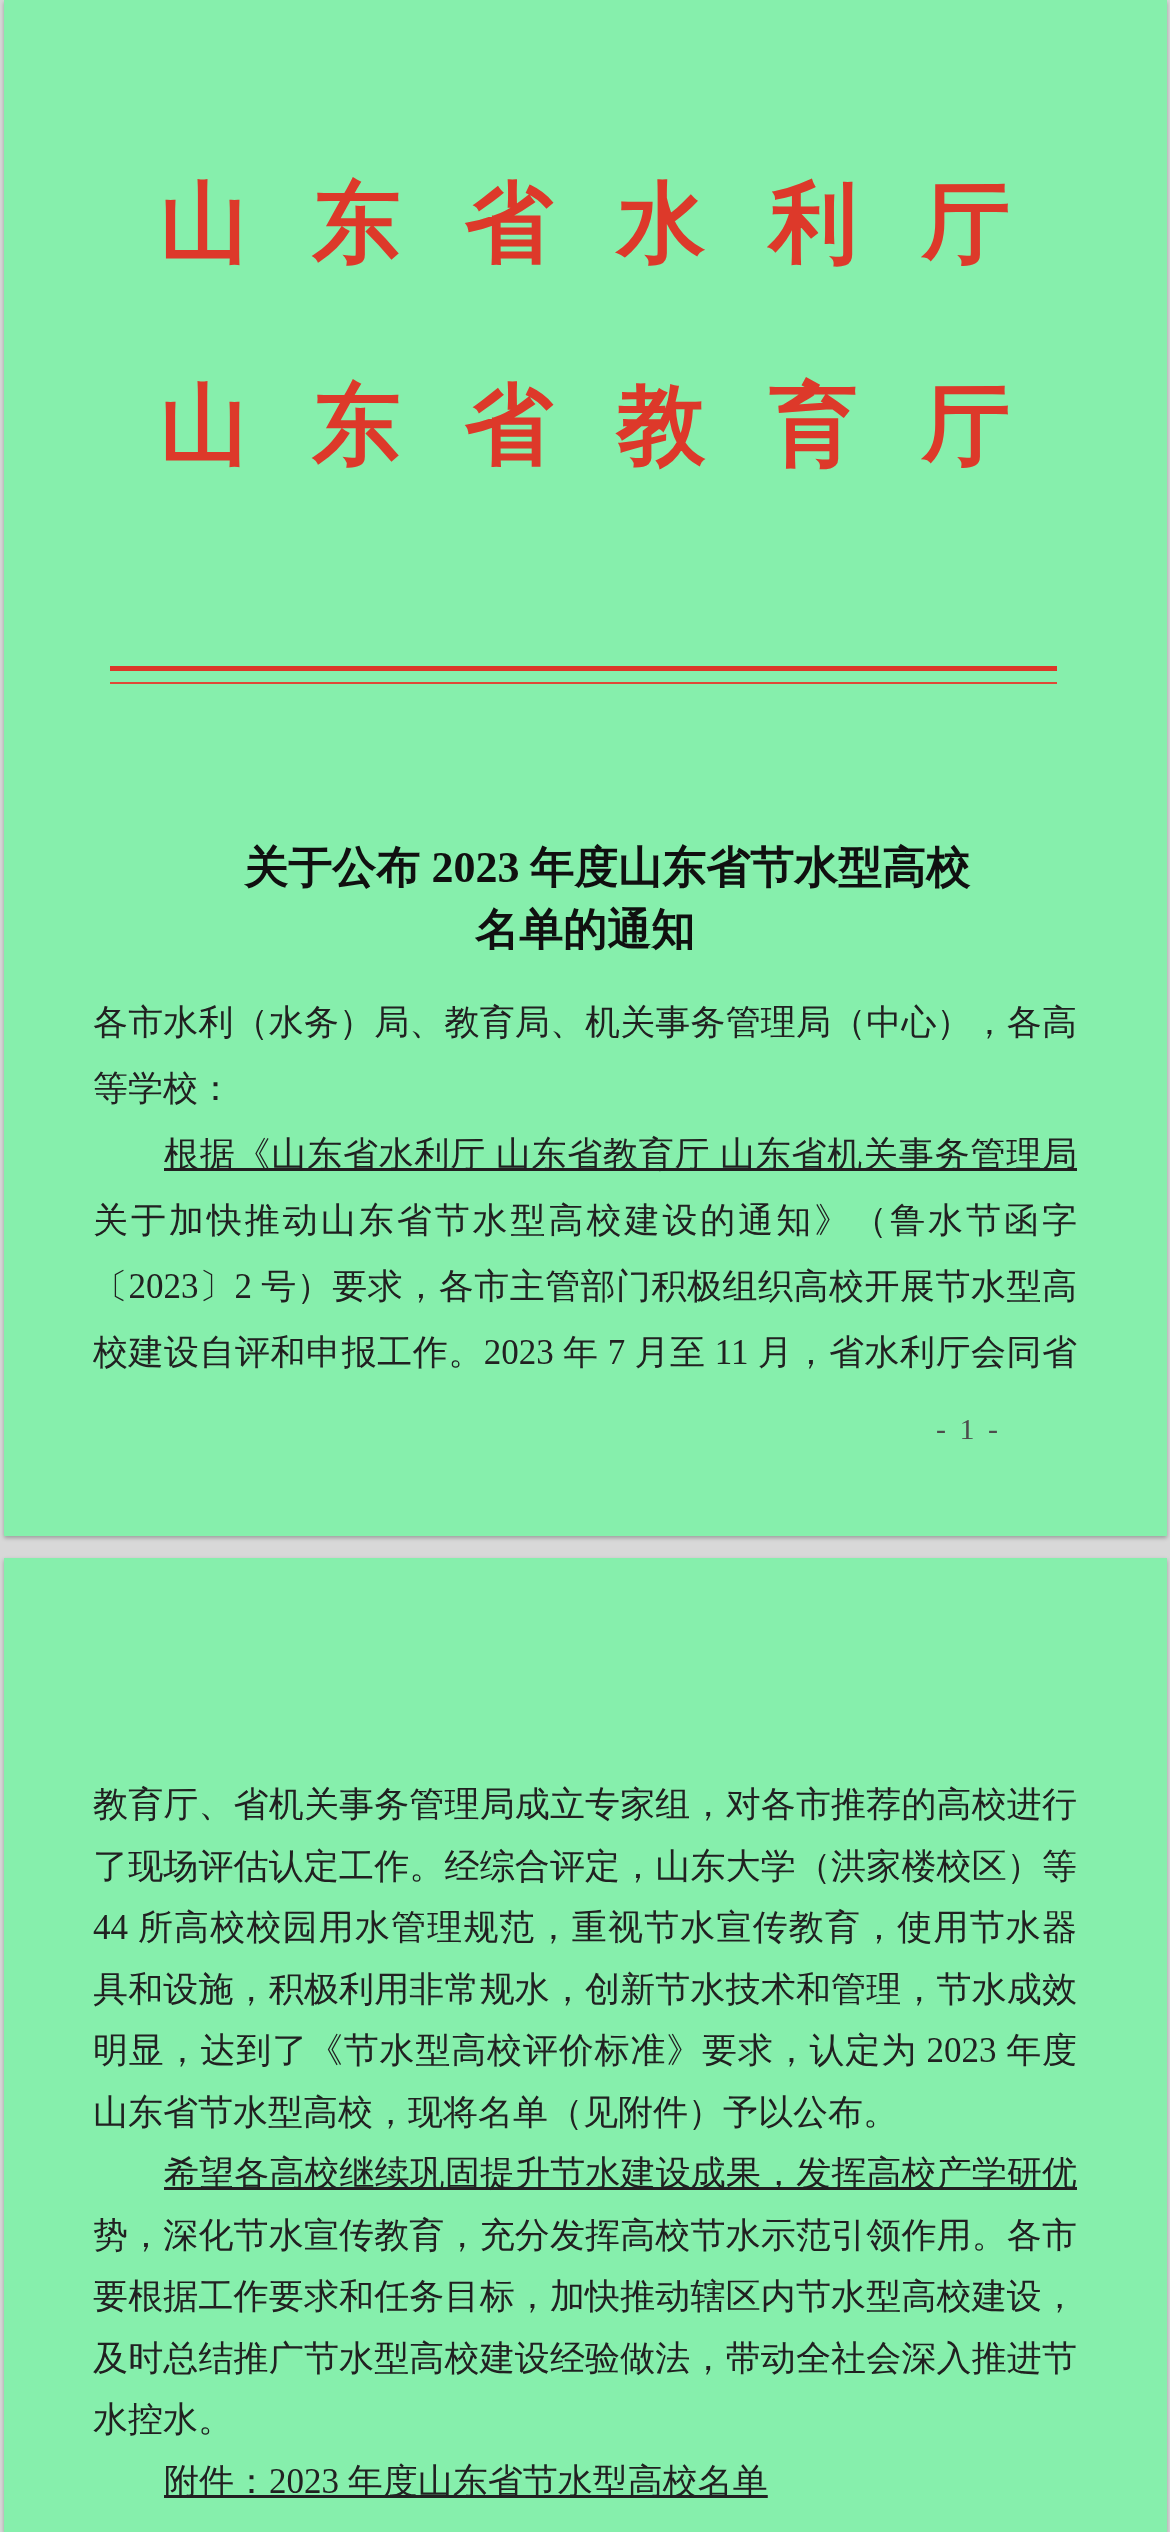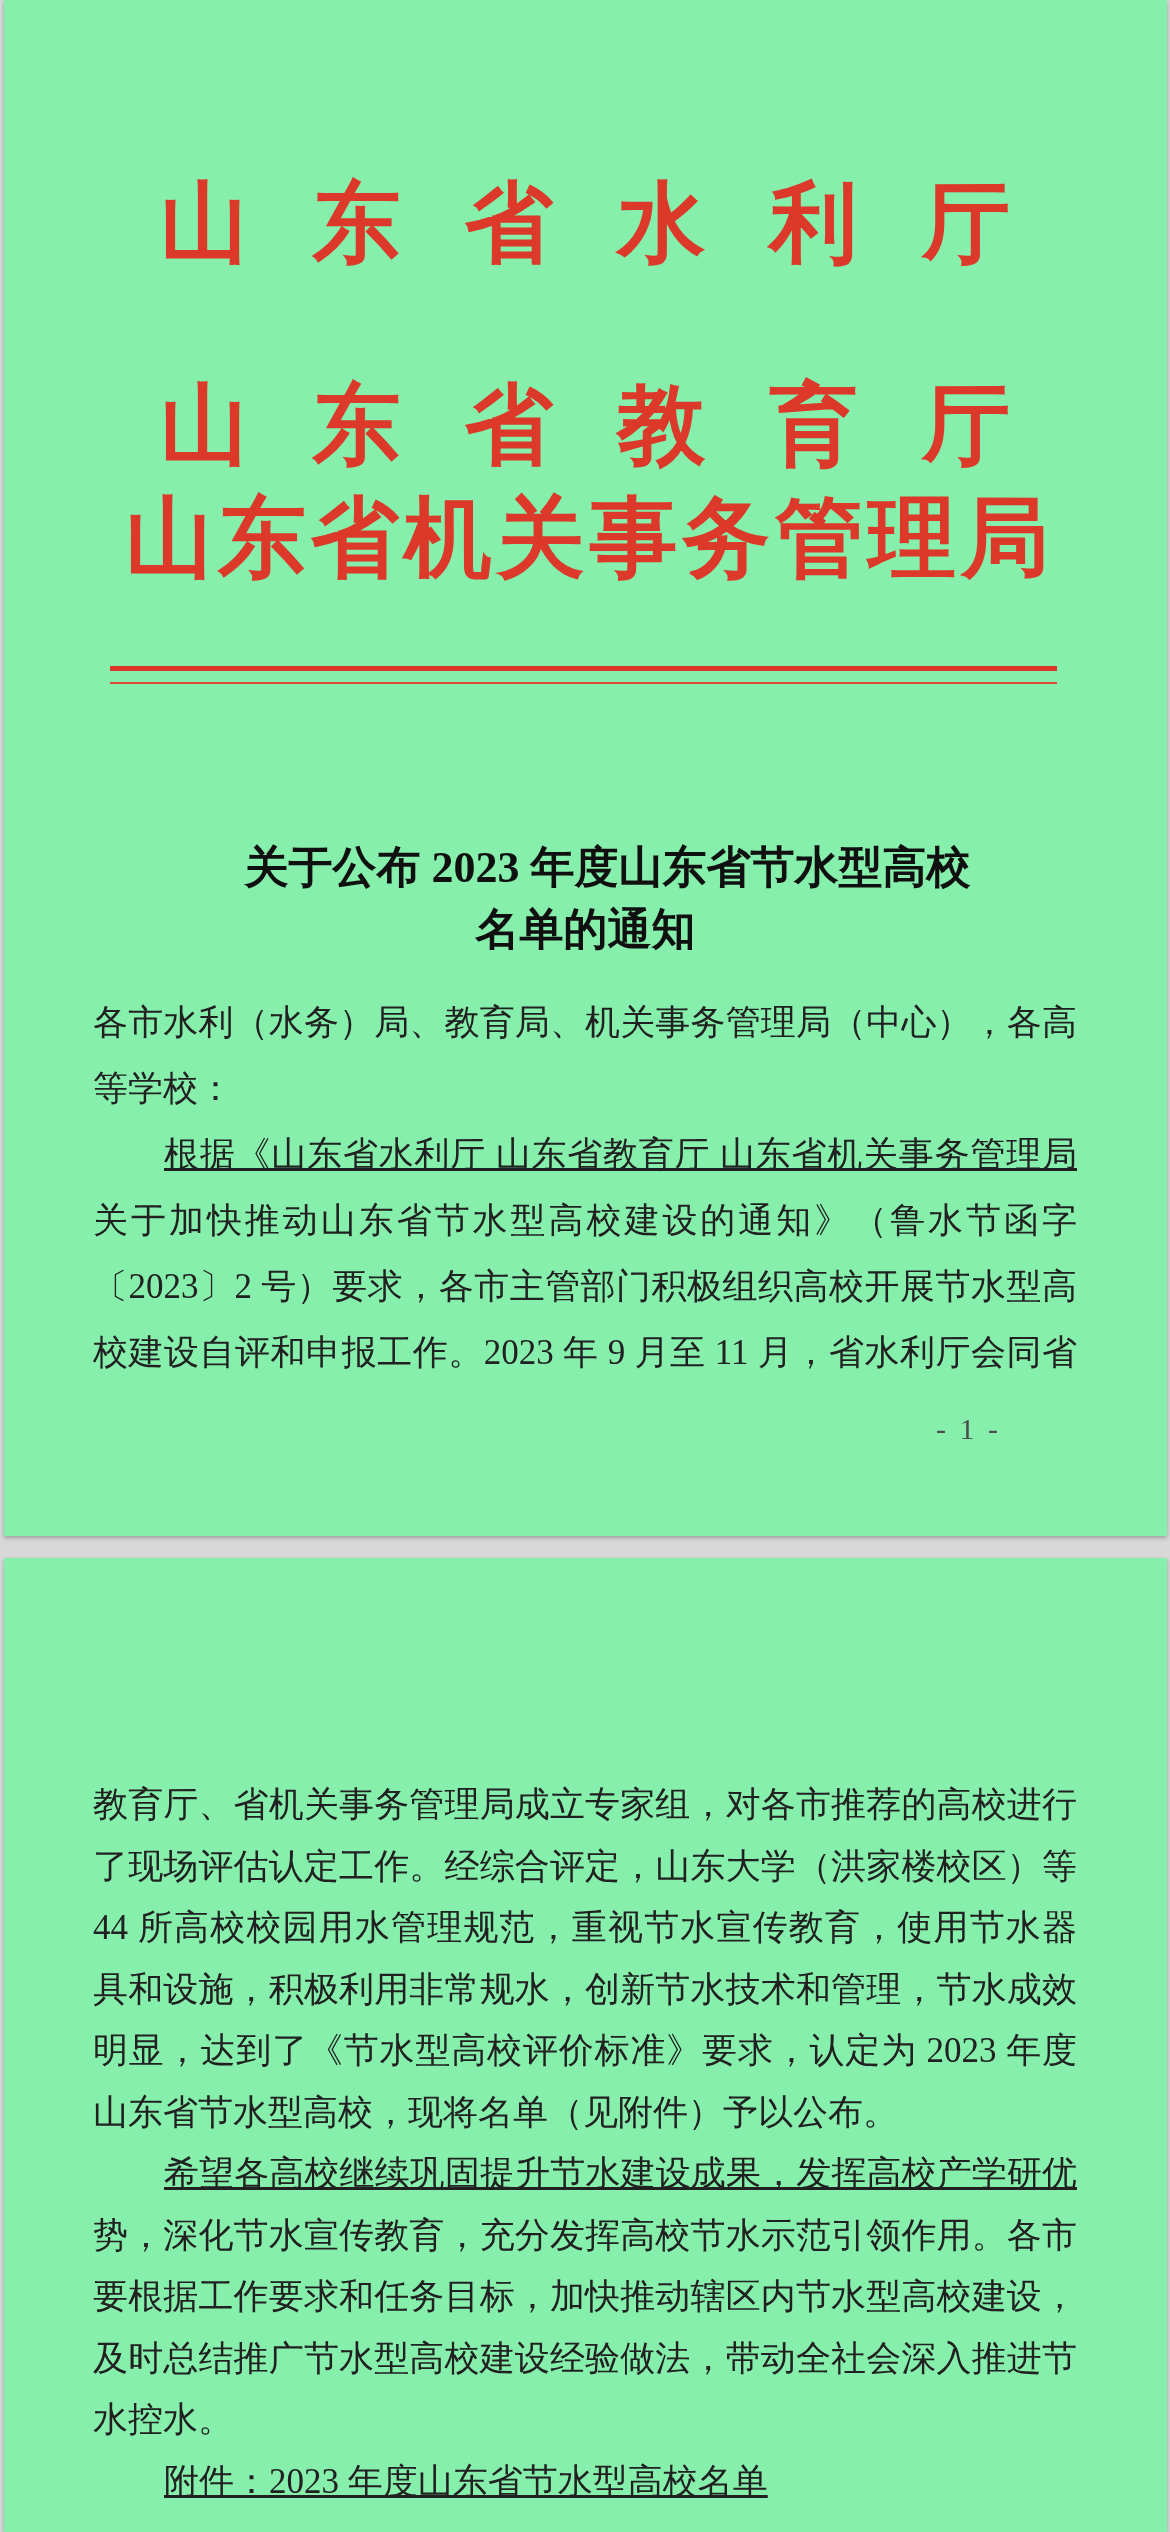--- a/index.html
+++ b/index.html
@@ -102,39 +102,38 @@
     white-space: nowrap;
   }
 </style>
 </head>
 <body>
 
 <div class="page" id="page1">
 
   <div class="agency" id="agency-1">山东省水利厅</div>
   <div class="agency" id="agency-2">山东省教育厅</div>
-  <div class="agency" id="agency-3">山东省机关事务管理局</div>
 
   <div id="red-rules">
     <div class="thick"></div>
     <div class="gapr"></div>
     <div class="thin"></div>
   </div>
 
 
   <div class="title-line" id="title-1">关于公布 2023 年度山东省节水型高校</div>
   <div class="title-line" id="title-2">名单的通知</div>
 
   <div class="body-block" id="p1-body">
     <div class="bline">各市水利（水务）局、教育局、机关事务管理局（中心），各高</div>
     <div class="bline endline">等学校：</div>
     <div class="bline ind">根据《山东省水利厅 山东省教育厅 山东省机关事务管理局</div>
     <div class="bline">关于加快推动山东省节水型高校建设的通知》（鲁水节函字</div>
     <div class="bline">〔2023〕2 号）要求，各市主管部门积极组织高校开展节水型高</div>
-    <div class="bline">校建设自评和申报工作。2023 年 9 月至 11 月，省水利厅会同省</div>
+    <div class="bline">校建设自评和申报工作。2023 年 7 月至 11 月，省水利厅会同省</div>
   </div>
 
   <div id="page-number">- 1 -</div>
 </div>
 
 <div class="page" id="page2">
   <div class="body-block" id="p2-body">
     <div class="bline">教育厅、省机关事务管理局成立专家组，对各市推荐的高校进行</div>
     <div class="bline">了现场评估认定工作。经综合评定，山东大学（洪家楼校区）等</div>
     <div class="bline">44 所高校校园用水管理规范，重视节水宣传教育，使用节水器</div>

